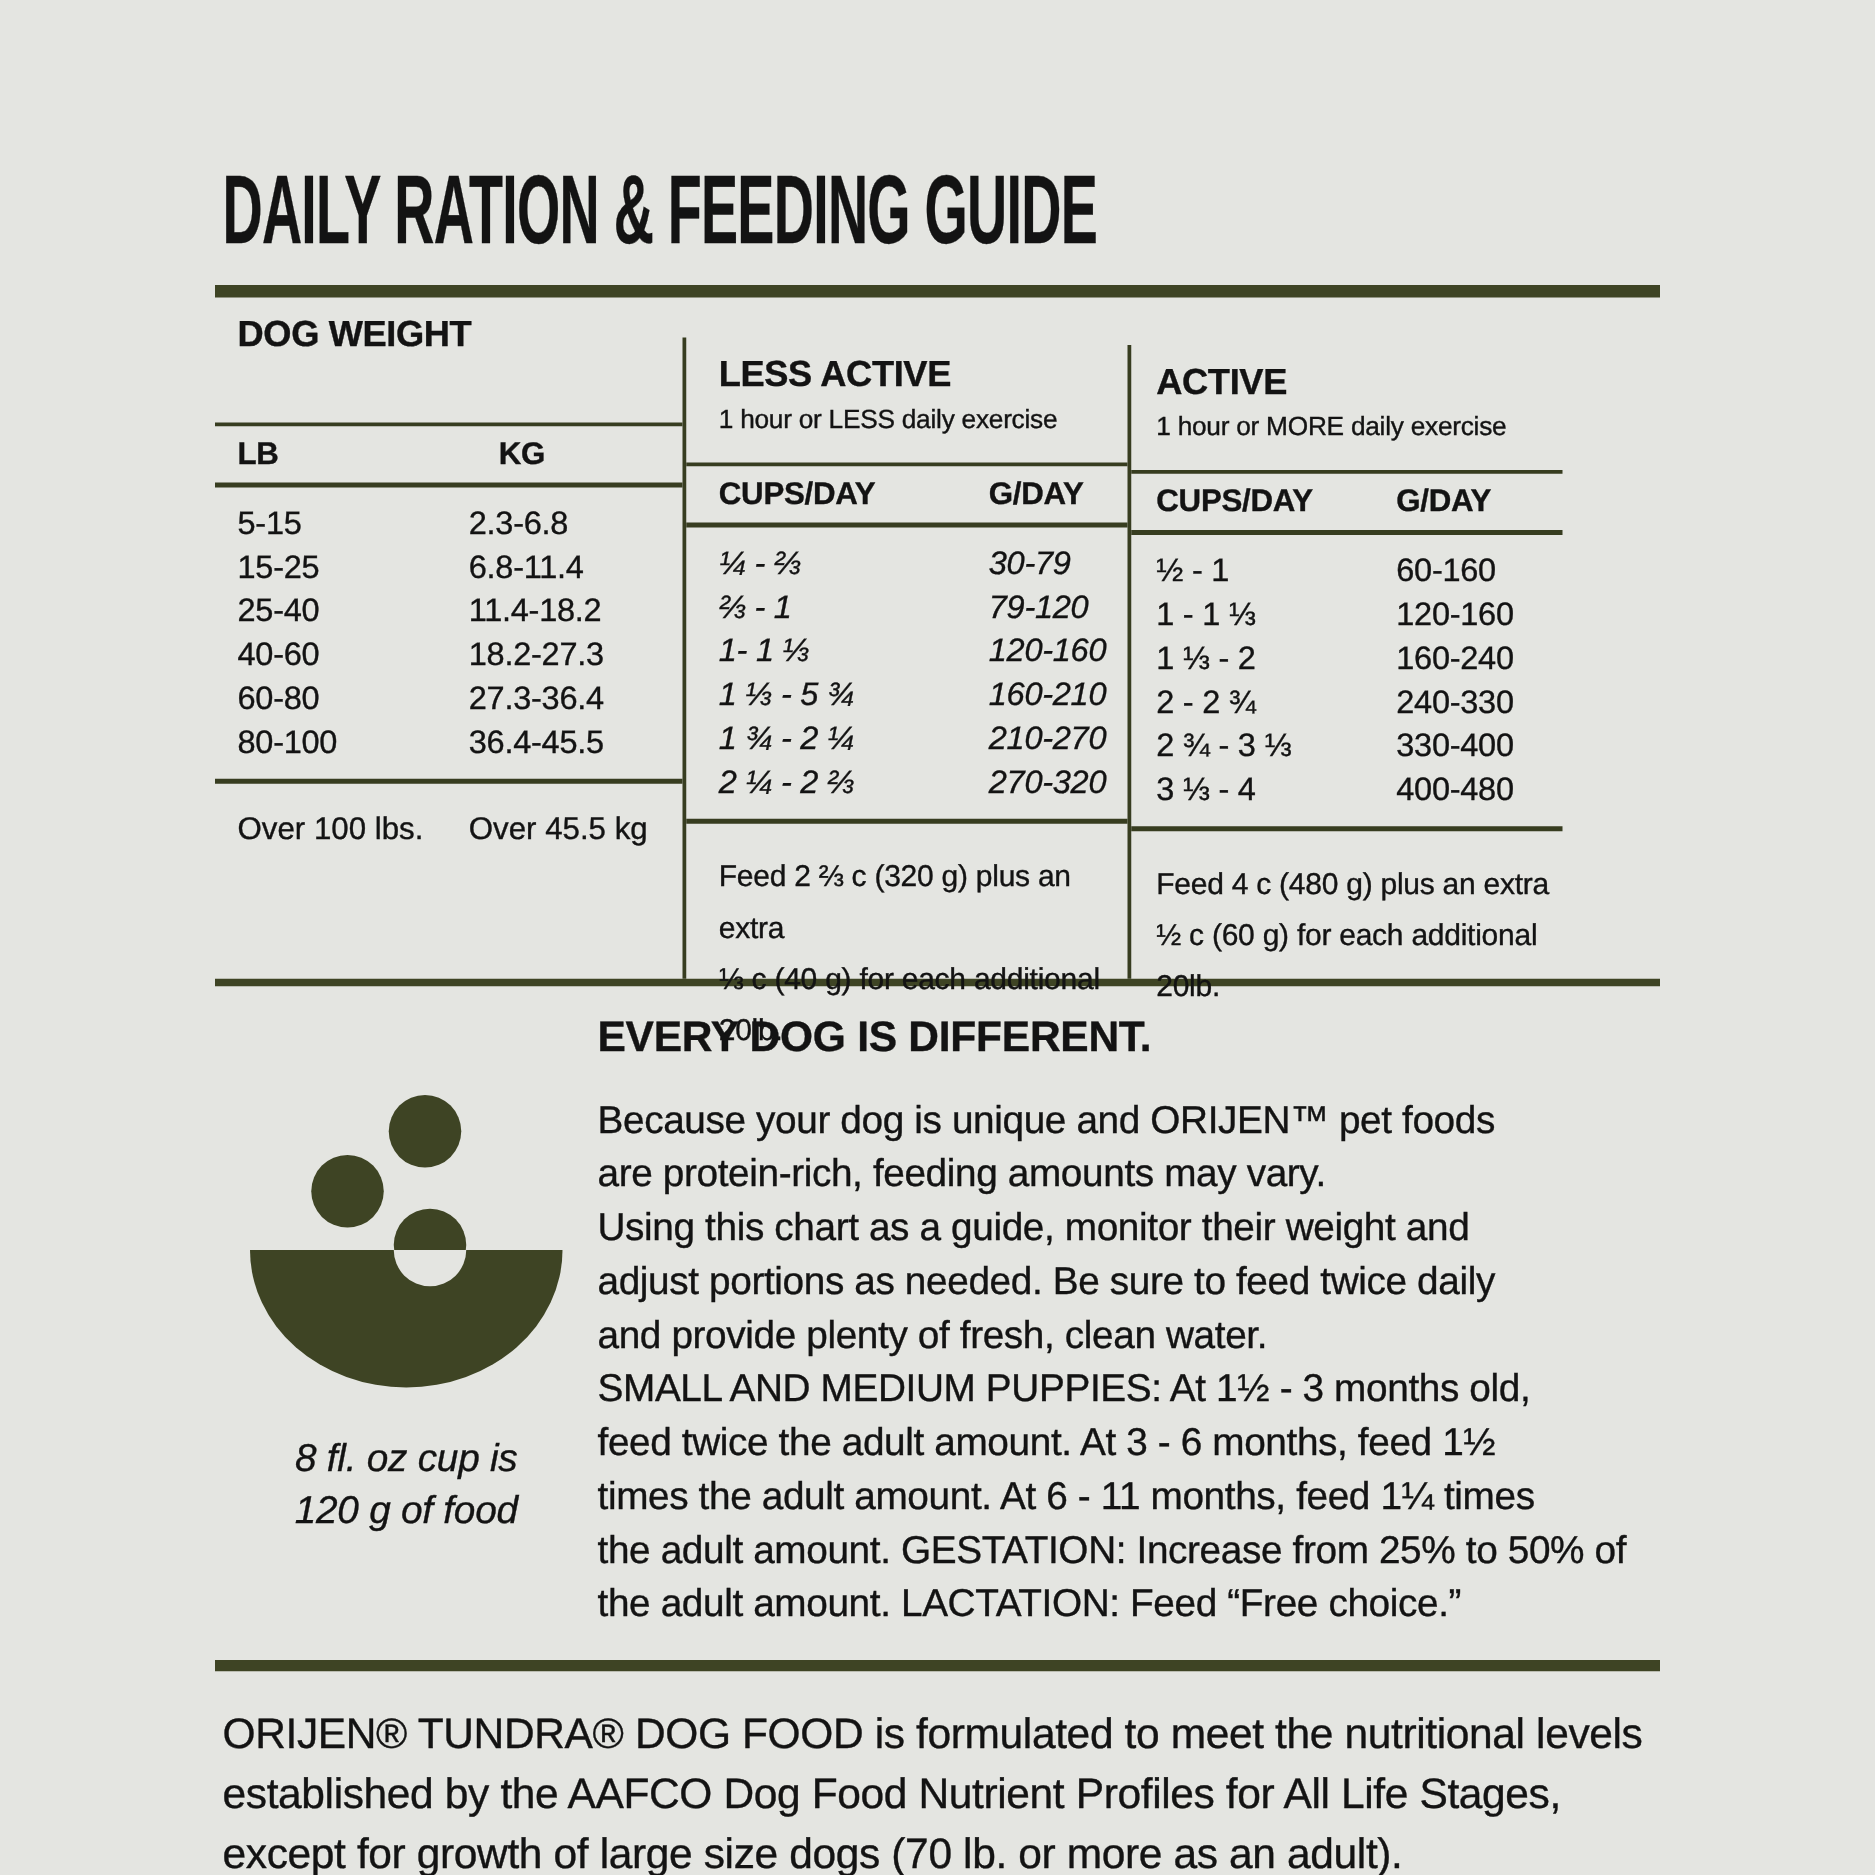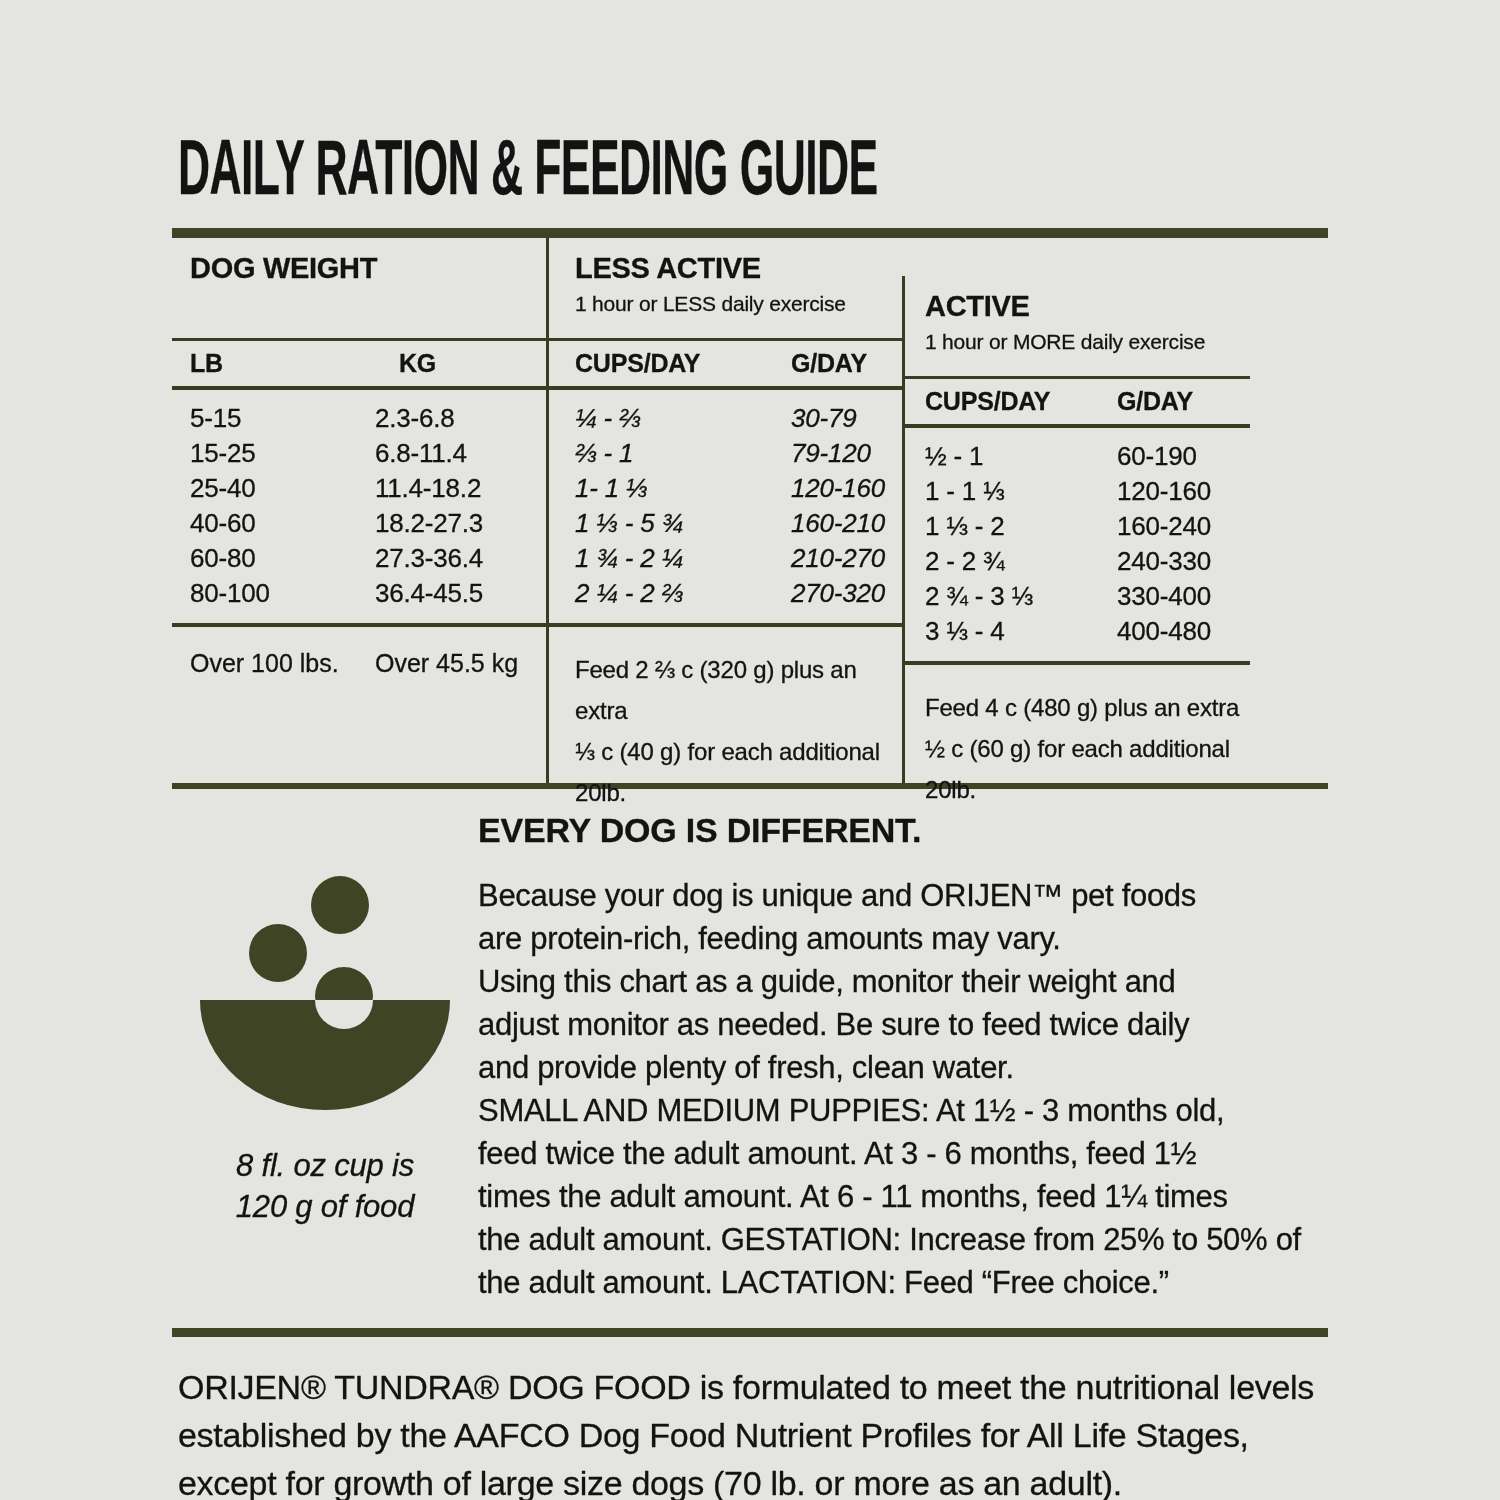--- a/index.html
+++ b/index.html
@@ -26,21 +26,21 @@
     letter-spacing:-1px;white-space:nowrap;
     transform:scaleX(0.57);transform-origin:left bottom;
   }
 
   
   .t-topbar{height:10px;background:var(--olive);}
   .t-bottombar{height:6px;background:var(--olive);}
   .t-grid{display:flex;}
   .group{box-sizing:border-box;}
   .g1{width:374px;}
-  .g2{width:356px;border-left:3px solid var(--rule);}
+  .g2{width:356px;border-left:3px solid var(--rule);margin-top:32px;}
   .g3{width:348px;border-left:3px solid var(--rule);margin-top:38px;}
   .g1 .sect{padding-left:18px;}
   .g2 .sect{padding-left:26px;}
   .g3 .sect{padding-left:20px;}
 
   .g-head{height:86px;border-bottom:3px solid var(--rule);padding-top:14px;box-sizing:content-box;}
   .g-title{font-size:29px;font-weight:700;letter-spacing:-0.3px;}
   .g-sub{font-size:21px;margin-top:7px;letter-spacing:-0.2px;}
 
   .g-subhead{height:45px;border-bottom:4px solid var(--rule);display:grid;align-items:center;
@@ -171,21 +171,21 @@
           <div class="g-title">ACTIVE</div>
           <div class="g-sub">1 hour or MORE daily exercise</div>
         </div>
         <div class="g-subhead sect">
           <span>CUPS/DAY</span>
           <span>G/DAY</span>
         </div>
         <div class="g-body sect">
           <div class="trow">
               <span>½ - 1</span>
-              <span>60-190</span>
+              <span>60-160</span>
             </div>
           <div class="trow">
               <span>1 - 1 ⅓</span>
               <span>120-160</span>
             </div>
           <div class="trow">
               <span>1 ⅓ - 2</span>
               <span>160-240</span>
             </div>
           <div class="trow">
@@ -224,21 +224,21 @@
         <div>8 fl. oz cup is</div>
         <div>120 g of food</div>
       </div>
     </div>
     <div class="info-right">
       <h2 class="section-heading">EVERY DOG IS DIFFERENT.</h2>
       <div class="para">
         <div class="para-line">Because your dog is unique and ORIJEN™ pet foods</div>
         <div class="para-line">are protein-rich, feeding amounts may vary.</div>
         <div class="para-line">Using this chart as a guide, monitor their weight and</div>
-        <div class="para-line">adjust monitor as needed. Be sure to feed twice daily</div>
+        <div class="para-line">adjust portions as needed. Be sure to feed twice daily</div>
         <div class="para-line">and provide plenty of fresh, clean water.</div>
         <div class="para-line">SMALL AND MEDIUM PUPPIES: At 1½ - 3 months old,</div>
         <div class="para-line">feed twice the adult amount. At 3 - 6 months, feed 1½</div>
         <div class="para-line">times the adult amount. At 6 - 11 months, feed 1¼ times</div>
         <div class="para-line">the adult amount. GESTATION: Increase from 25% to 50% of</div>
         <div class="para-line">the adult amount. LACTATION: Feed “Free choice.”</div>
       </div>
     </div>
   </div>
 

